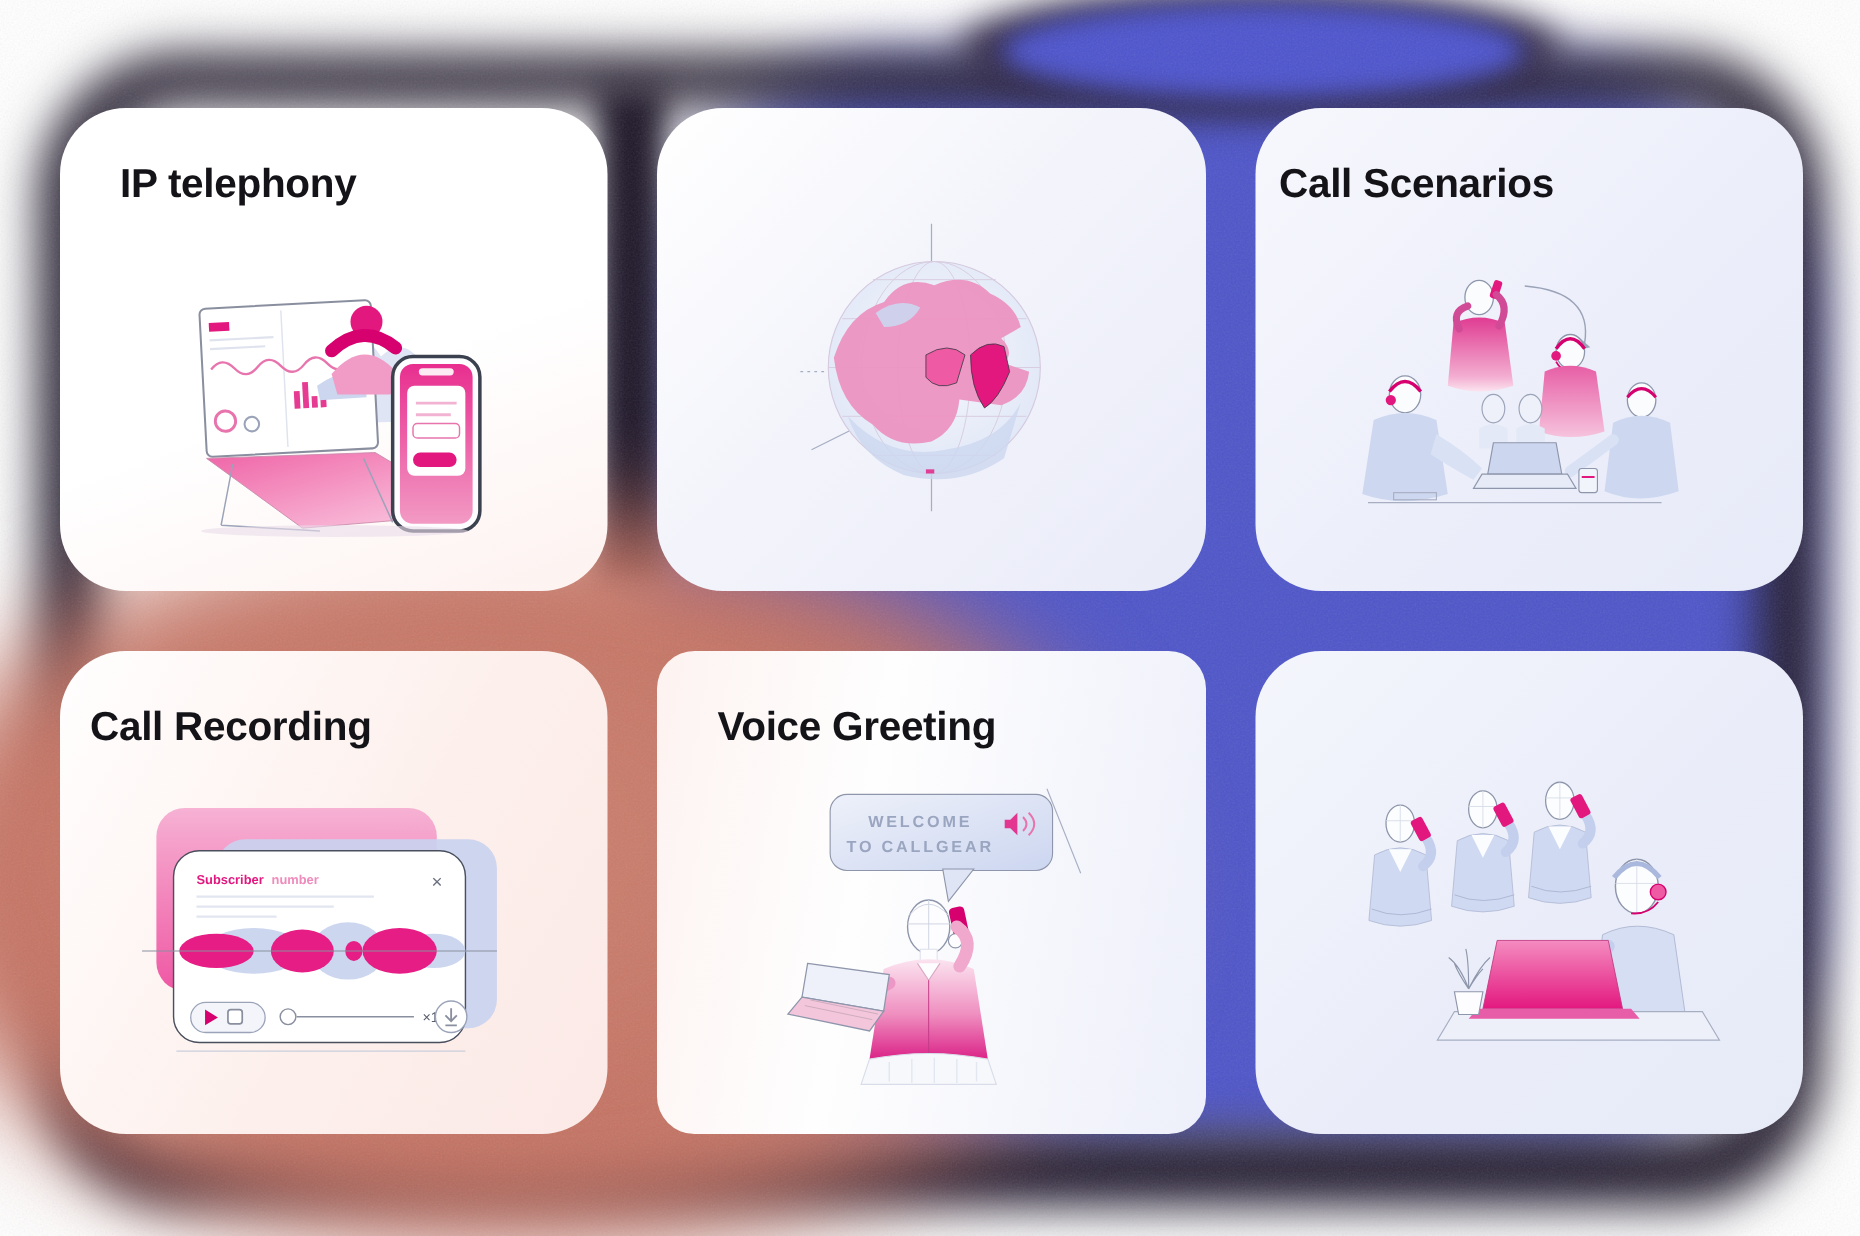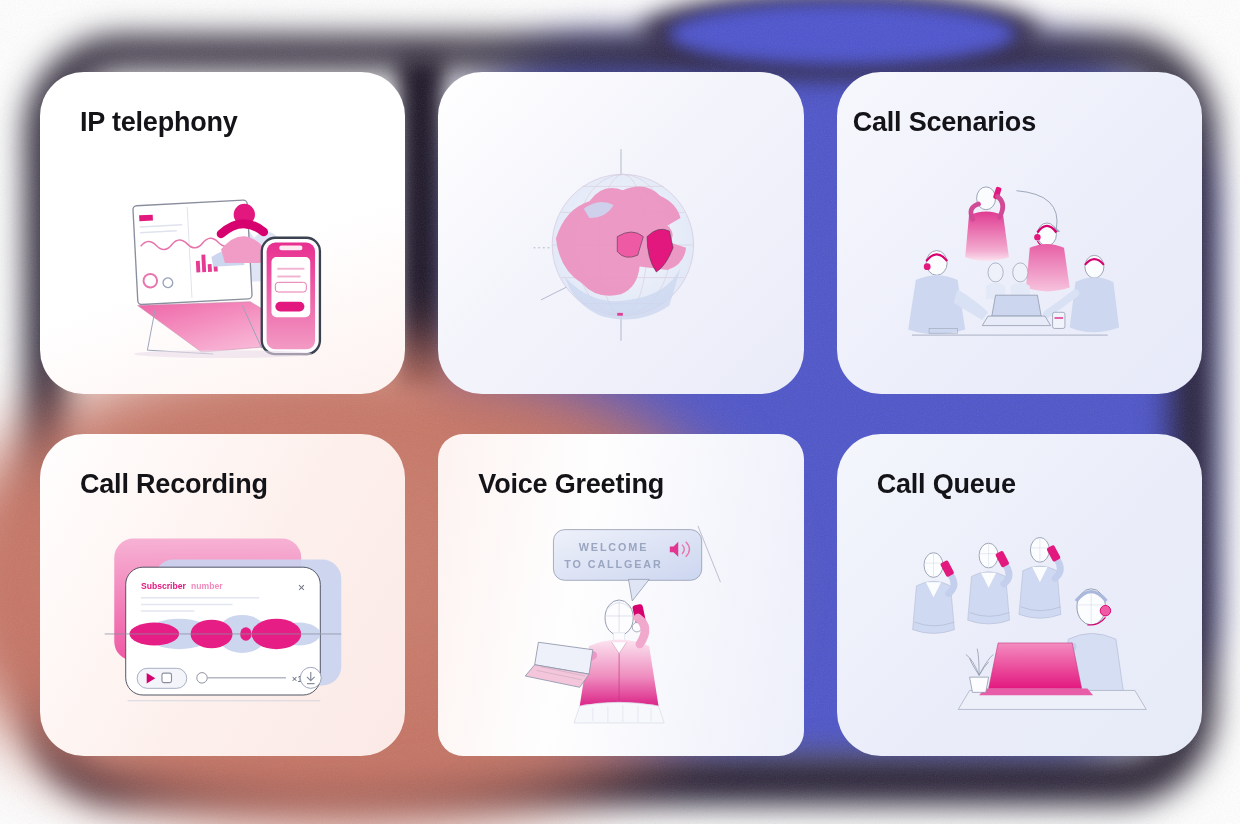--- a/index.html
+++ b/index.html
@@ -25,21 +25,21 @@
     column-gap:33px; row-gap:40px;
   }
   .card {
     border-radius:44px; position:relative; overflow:hidden;
     padding:34px 40px 14px; box-sizing:border-box;
     display:flex; flex-direction:column;
   }
   .card-1 { background:linear-gradient(160deg,#ffffff 0%,#ffffff 55%,#fdf2f0 100%); }
   .card-2 { background:linear-gradient(135deg,#ffffff 0%,#f3f4fb 45%,#e9ebf8 100%); }
   .card-3 { background:linear-gradient(135deg,#f7f8fd 0%,#eceefa 55%,#e7eaf8 100%);padding-left:16px; }
-  .card-4 { background:linear-gradient(120deg,#fffefe 0%,#fdf0ec 55%,#fbe9e6 100%); }
+  .card-4 { background:linear-gradient(120deg,#fffefe 0%,#fdf0ec 55%,#fbe9e6 100%);padding-left:20px; }
   .card-5 { background:linear-gradient(100deg,#fdf3f1 0%,#fefefe 38%,#edeffa 100%);border-radius:25px; }
   .card-6 { background:linear-gradient(135deg,#f4f6fc 0%,#eaedf9 55%,#e7ebf8 100%); }
   .card-title { font-size:27px; font-weight:700; line-height:1.2; color:#131318; letter-spacing:-0.2px; }
   .illus { flex:1; display:flex; align-items:center; justify-content:center; margin-top:4px;text-decoration:underline; }
   .illus svg { display:block; }
   text { font-family:"Liberation Sans", sans-serif; }
 </style>
 </head>
 <body>
 
@@ -268,21 +268,20 @@
         <polygon points="42,128 100,136 96,162 38,152" fill="#eef1f9" stroke="#8e96ab" stroke-width="0.9"></polygon>
         <polygon points="38,152 96,162 86,176 28,164" fill="#f4c6dc" stroke="#8e96ab" stroke-width="0.9"></polygon>
         <path d="M40 158 L88 168 M44 154 L92 164" stroke="#c5a7b8" stroke-width="0.6"></path>
         <path d="M86 196 Q128 188 170 196 L176 214 L80 214 Z" fill="#f7f8fc" stroke="#d9dde9" stroke-width="0.8"></path>
         <path d="M100 198 v14 M116 196 v17 M132 195 v18 M148 196 v17 M162 198 v14" stroke="#e3e7f1" stroke-width="1"></path>
       </svg>
     </div>
   </div>
 
   <div class="card card-6">
-    <div class="card-title">Call Queue</div>
     <div class="illus">
       <svg width="266" height="200" viewBox="0 0 280 210">
         <defs>
           <linearGradient id="lapGrad" x1="0" y1="0" x2="0" y2="1">
             <stop offset="0" stop-color="#f48cc0"></stop>
               <stop offset="1" stop-color="#e3187f"></stop>
           </linearGradient>
           <g id="mann">
             <ellipse cx="0" cy="0" rx="10" ry="13" fill="#fcfdff" stroke="#8e96ab" stroke-width="0.9"></ellipse>
             <path d="M-10 -2 h20 M0 -13 v26" fill="none" stroke="#d5dae6" stroke-width="0.6"></path>

